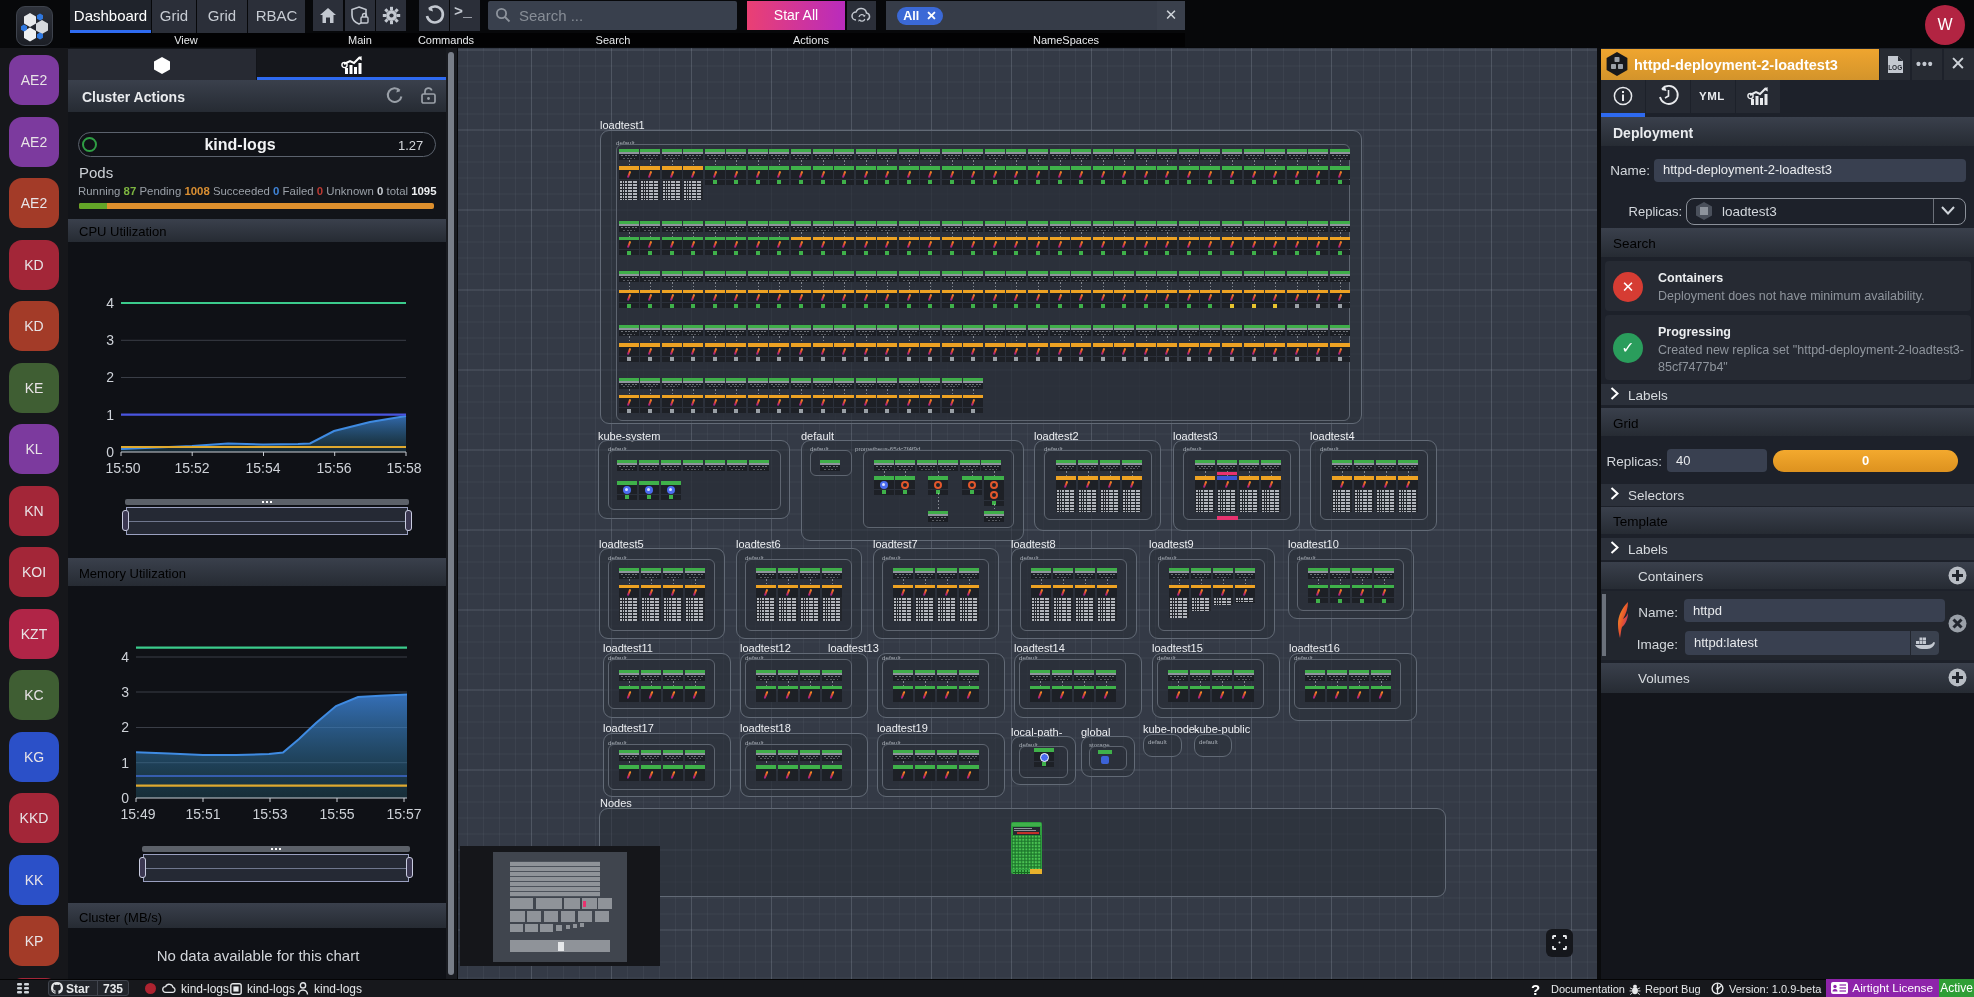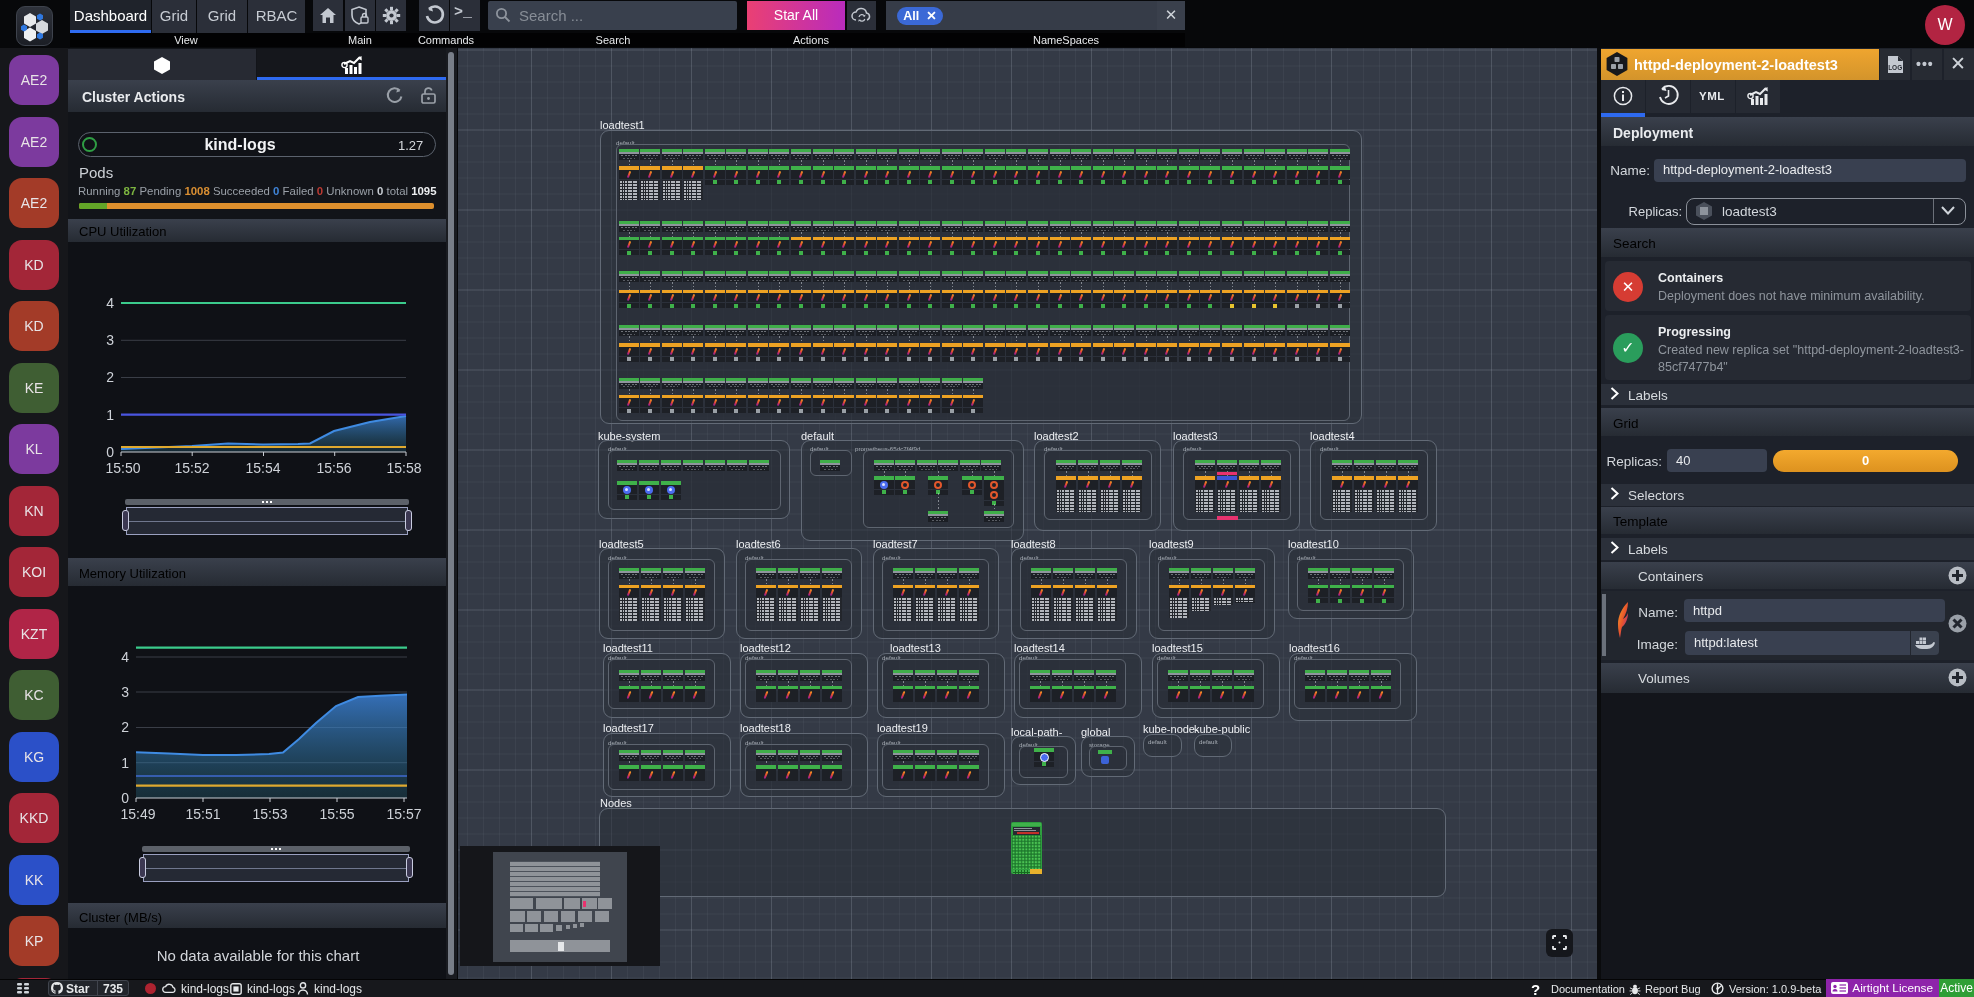--- a/index.html
+++ b/index.html
@@ -2538,21 +2538,21 @@
     </div>
   </div>
 <div class="sv" style="left:822px;top:670px"></div>
 <div class="dash" style="left:832px;top:681px;height:4.5px"></div>
 <div class="dp" style="left:822px;top:685.8px">
     <div class="dph" style="background:#3fb14a"></div>
     <div class="dpb" style="height:12.5px">
       <div class="fe" style="top:2px;height:8px"></div>
     </div>
   </div>
-<div class="lbl" style="position:absolute;left:890px;top:642.0px;width:200px;height:11px;">loadtest13</div>
+<div class="lbl" style="position:absolute;left:828px;top:642.0px;width:200px;height:11px;">loadtest13</div>
 <div class="box" style="position:absolute;left:877px;top:652.5px;width:128px;height:65.5px;"></div>
 <div class="tiny" style="position:absolute;left:882px;top:651px;width:100px;height:8px;">default</div>
 <div class="ibox" style="position:absolute;left:882px;top:659px;width:107px;height:49.5px;"></div>
 <div class="sv" style="left:893px;top:670px"></div>
 <div class="dash" style="left:903px;top:681px;height:4.5px"></div>
 <div class="dp" style="left:893px;top:685.8px">
     <div class="dph" style="background:#3fb14a"></div>
     <div class="dpb" style="height:12.5px">
       <div class="fe" style="top:2px;height:8px"></div>
     </div>

